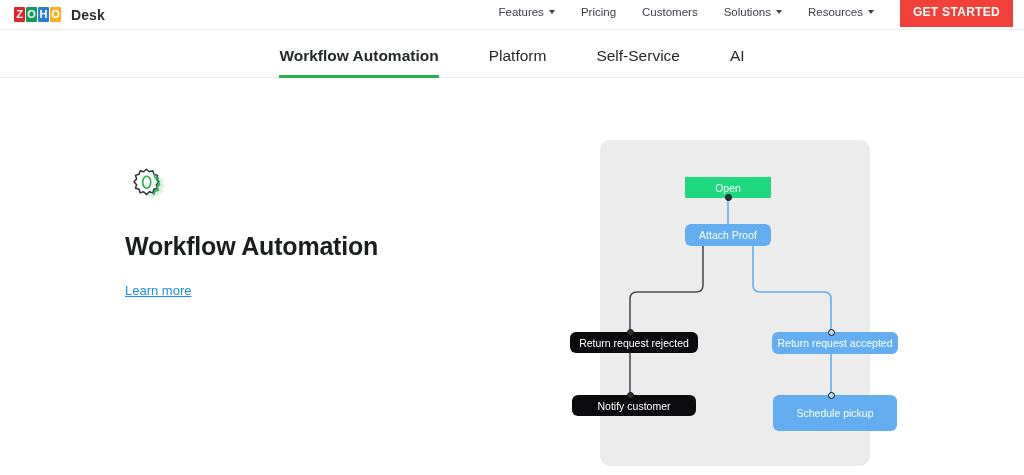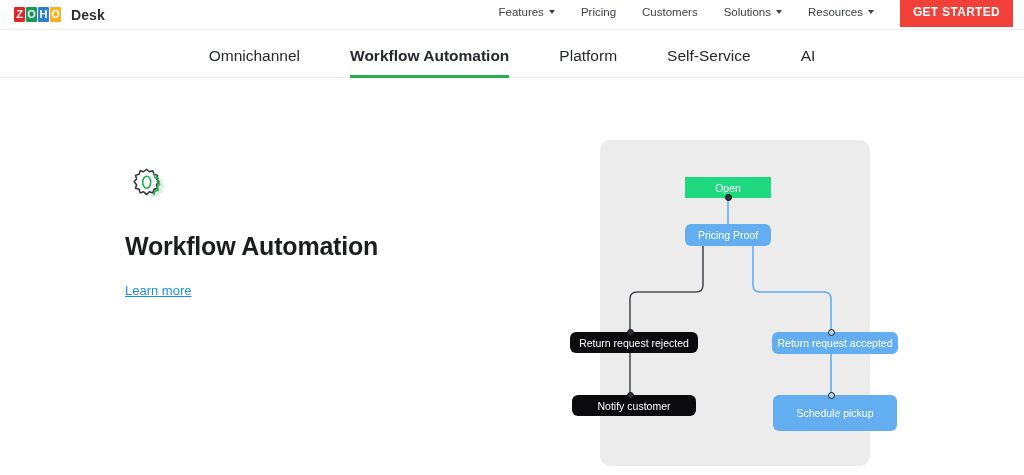--- a/index.html
+++ b/index.html
@@ -144,21 +144,20 @@
       <div class="nav-item">
         <span>Resources</span>
         <span class="caret"></span>
       </div>
       <button class="cta">GET STARTED</button>
     </div>
   </div>
 
   <div class="tabbar">
     <div class="tabs">
-      <div class="tab">Omnichannel</div>
       <div class="tab active">Workflow Automation</div>
       <div class="tab">Platform</div>
       <div class="tab">Self-Service</div>
       <div class="tab">AI</div>
     </div>
   </div>
 
   <div class="left">
     <div class="feature-icon">
       <svg width="46" height="46" viewBox="0 0 46 46" xmlns="http://www.w3.org/2000/svg">
@@ -188,21 +187,21 @@
 
       <path d="M213 106 L213 145 Q213 152 220 152 L284 152 Q291 152 291 159 L291 192" fill="none" stroke="#62aef0" stroke-width="1.6"></path>
 
       <path d="M90 213 L90 263" fill="none" stroke="#4b4f55" stroke-width="1.6"></path>
 
       <path d="M291 214 L291 264" fill="none" stroke="#62aef0" stroke-width="1.6"></path>
     </svg>
 
     <div class="node green" style="left:145px; top:37px; width:86px; height:21px;">Open</div>
 
-    <div class="node blue" style="left:145px; top:84px; width:86px; height:22px;">Pricing Proof</div>
+    <div class="node blue" style="left:145px; top:84px; width:86px; height:22px;">Attach Proof</div>
 
     <div class="node black" style="left:30px; top:192px; width:128px; height:21px;">Return request rejected</div>
 
     <div class="node blue" style="left:232px; top:192px; width:126px; height:22px;">Return request accepted</div>
 
     <div class="node black" style="left:32px; top:255px; width:124px; height:21px;">Notify customer</div>
 
     <div class="node blue" style="left:233px; top:255px; width:124px; height:36px;">Schedule pickup</div>
 
     <div class="port" style="left:184.5px; top:54px;"></div>

